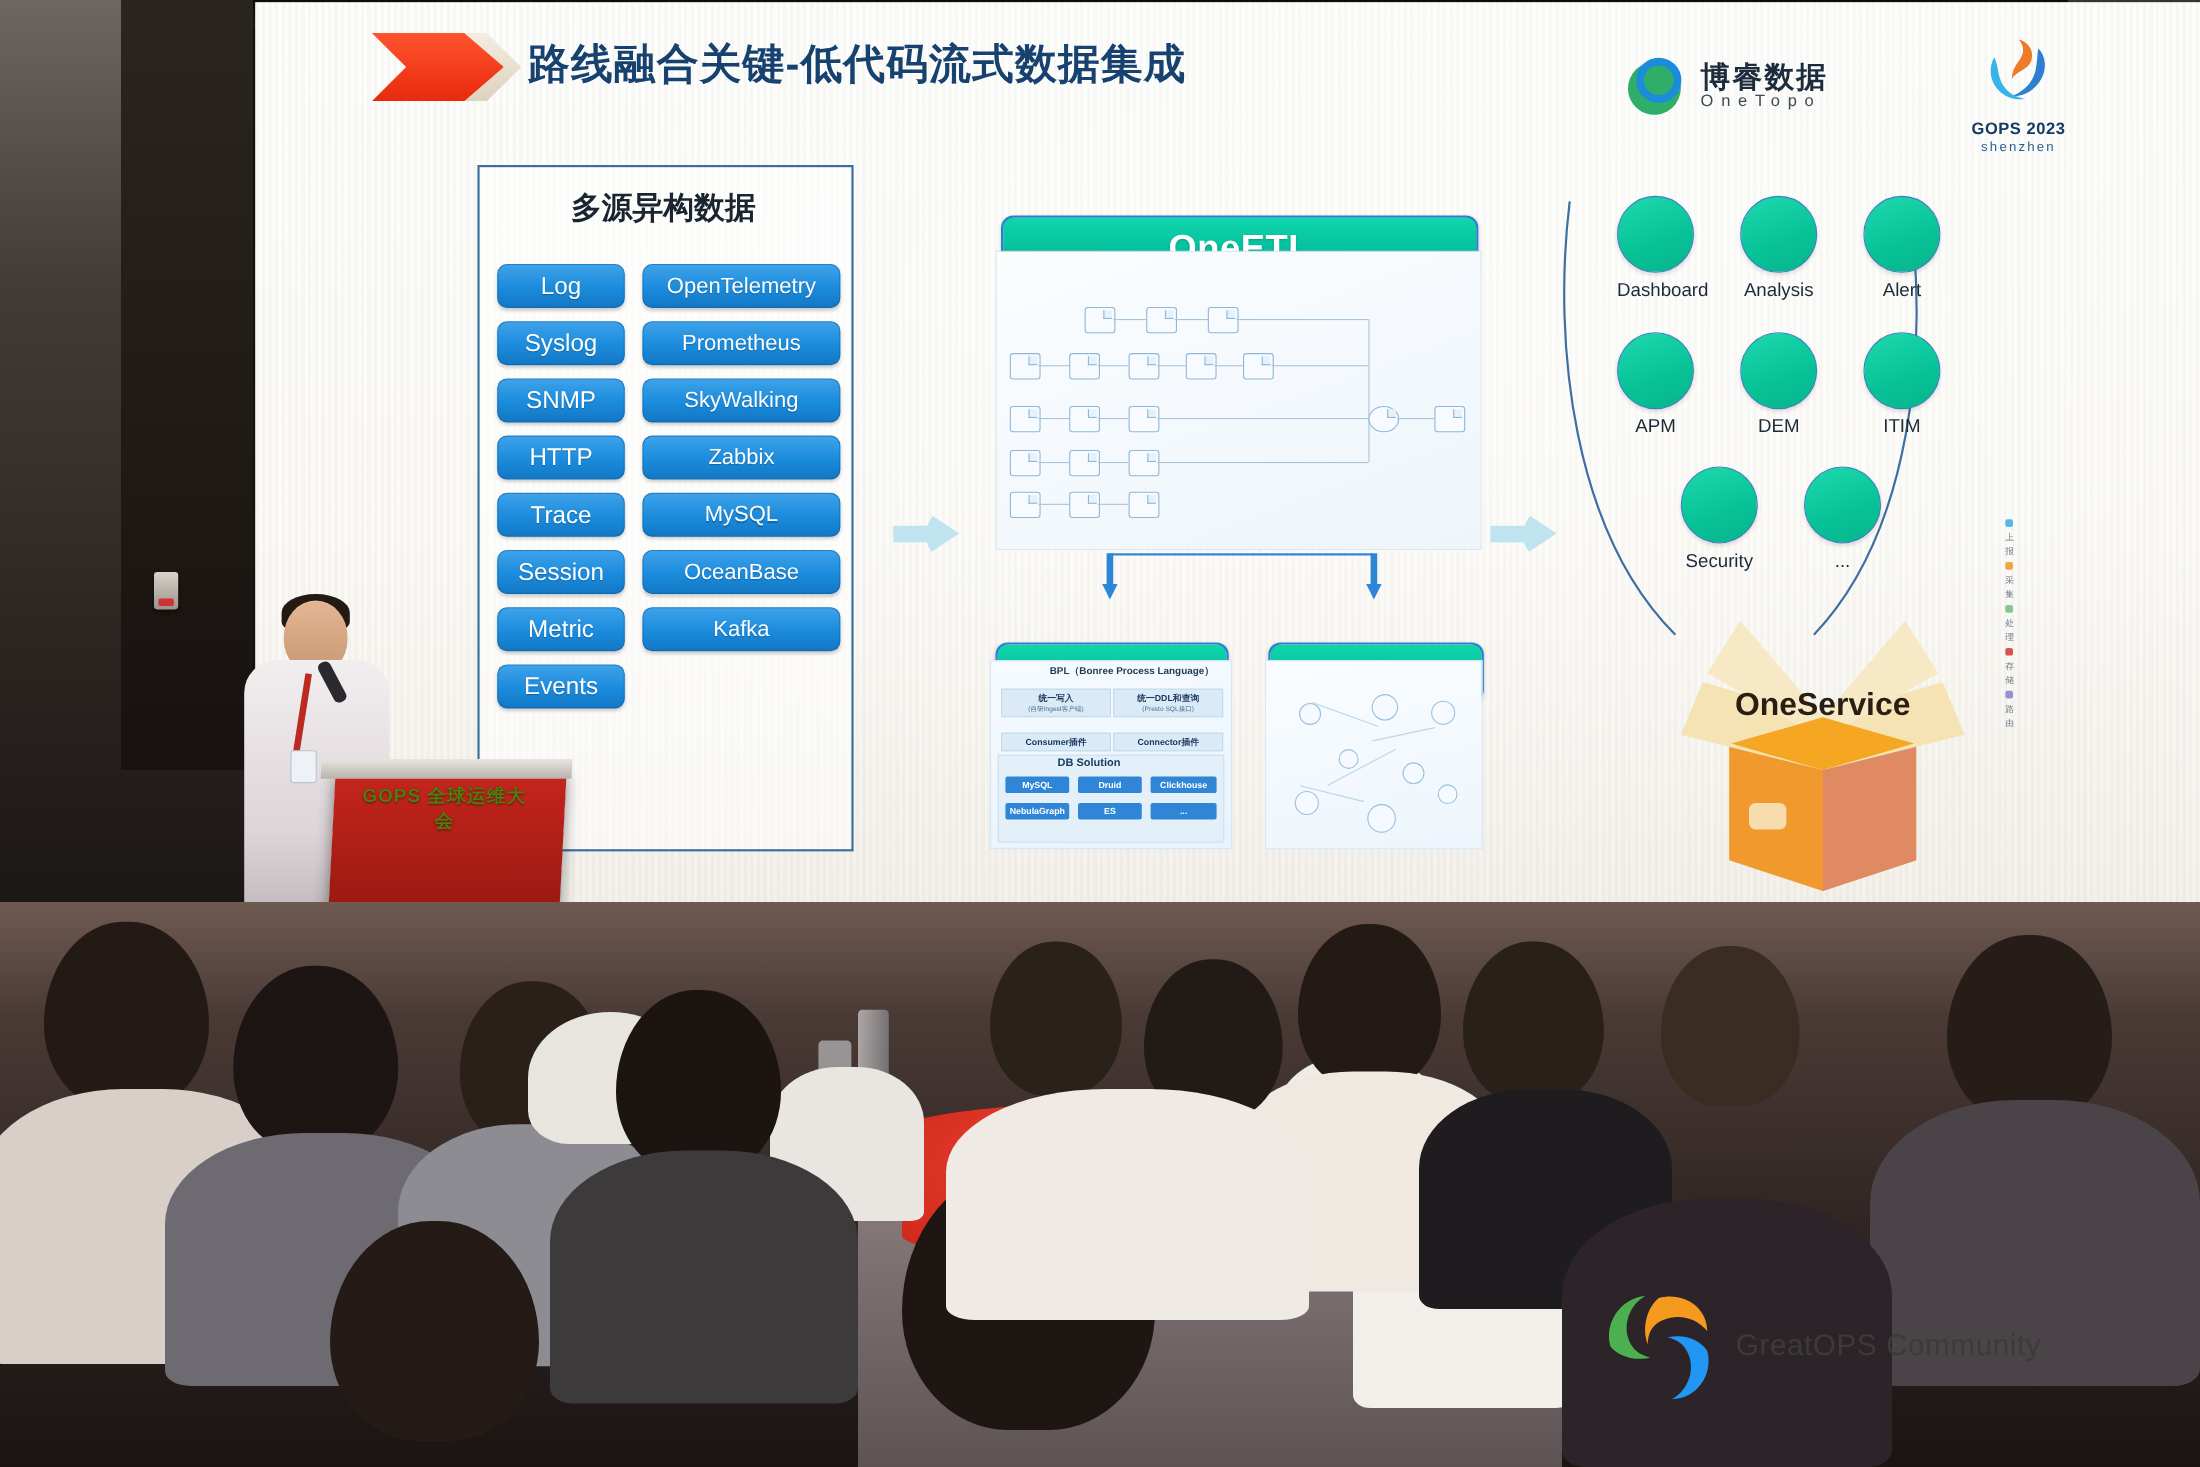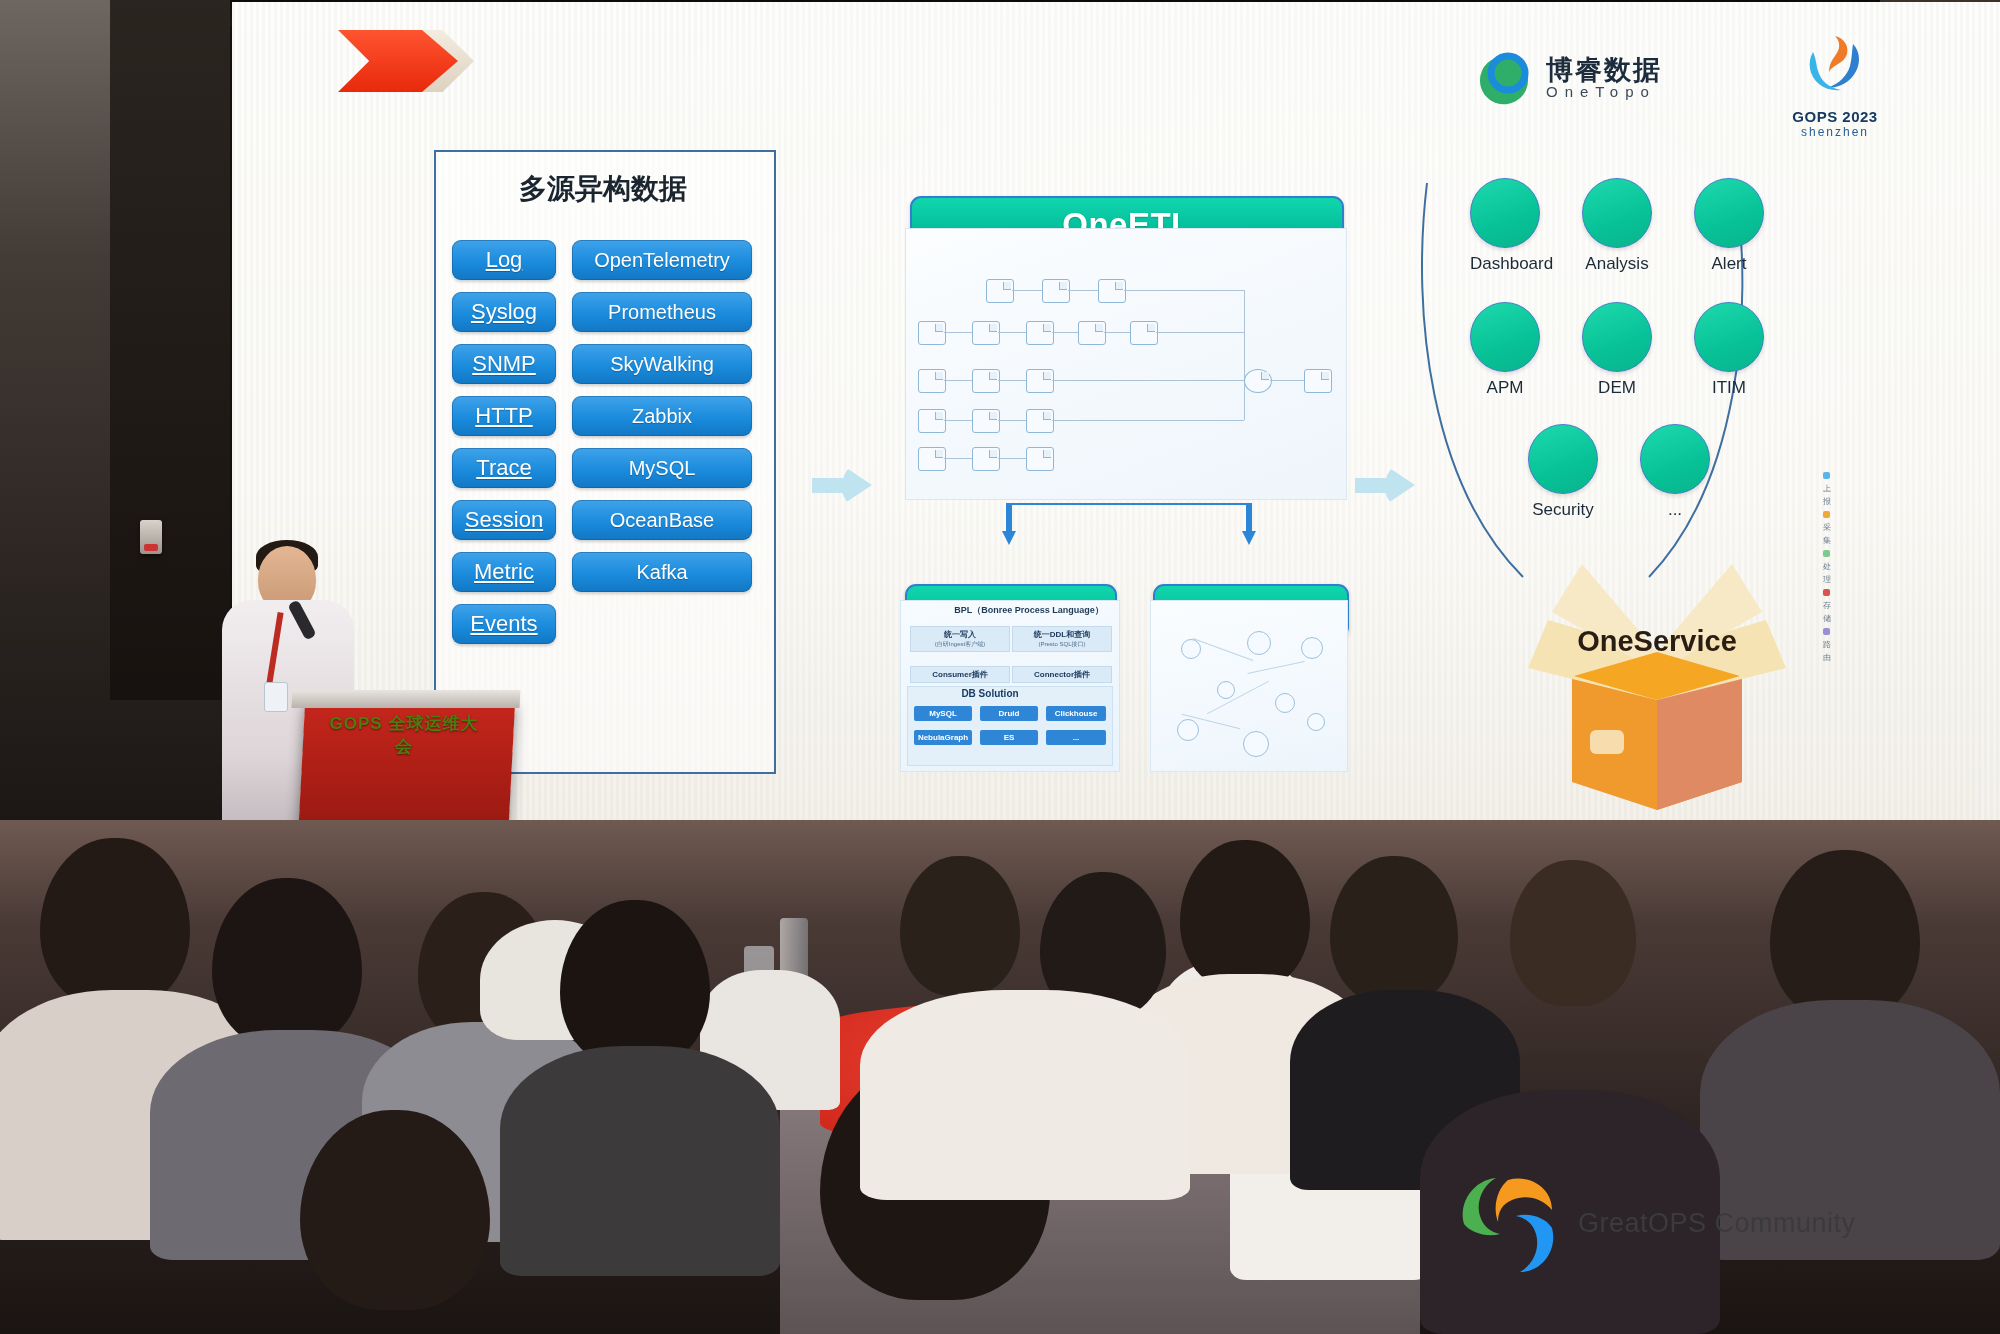--- a/index.html
+++ b/index.html
@@ -55,21 +55,21 @@
       border:2px solid #3f6fa0;background:rgba(255,255,255,.55);}
   .src-title{position:absolute;left:434px;top:170px;width:338px;text-align:center;
       font-size:28px;font-weight:bold;color:#1b2530;}
   .src-cols{position:absolute;left:452px;top:240px;width:306px;display:flex;gap:16px;}
   .src-col{display:flex;flex-direction:column;gap:12px;}
   .tag{height:40px;border-radius:9px;display:flex;align-items:center;justify-content:center;
       color:#fff;font-size:22px;font-weight:500;
       background:linear-gradient(180deg,#3fa3ea 0%,#1b8bdc 55%,#1277c4 100%);
       box-shadow:0 2px 3px rgba(0,0,0,.18),0 0 0 1px rgba(20,90,150,.5) inset;
       text-shadow:0 1px 1px rgba(0,0,0,.25);}
-  .col-a .tag{width:104px;text-decoration:underline;}
+  .col-a .tag{width:116px;}
   .col-b .tag{width:180px;font-size:20px;}
 
   
   .flow{position:absolute;width:60px;height:40px;}
   .flow .shaft{position:absolute;left:0;top:13px;width:38px;height:15px;background:#bfe4ef;}
   .flow .head{position:absolute;left:30px;top:0;width:0;height:0;
       border-top:20px solid transparent;border-bottom:20px solid transparent;border-left:30px solid #bfe4ef;}
 
   
   .gbar{position:absolute;border-radius:11px;display:flex;align-items:center;justify-content:center;
@@ -178,20 +178,21 @@
   <div class="wall-left"></div>
   <div class="wall-dark"></div>
   <div class="wall-right"></div>
   <div class="alarm"></div>
 
   <div class="screen"></div>
   <div class="screen-glow"></div>
 
   <div class="arrow2"></div>
   <div class="arrow"></div>
+  <div class="slide-title">路线融合关键-低代码流式数据集成</div>
 
   <div class="logo-bonree">
     <div class="br-mark">
       <svg width="66" height="66" viewBox="0 0 66 66">
         <path d="M10 36a24 24 0 1 1 16 22c-9-3-16-12-16-22z" fill="#2fae6a"></path>
         <circle cx="38" cy="28" r="17" fill="none" stroke="#1b8bdc" stroke-width="7"></circle>
         <path d="M21 48c4 6 10 9 16 9-6 3-14 1-18-4z" fill="#2fae6a"></path>
       </svg>
     </div>
     <div class="br-text">

